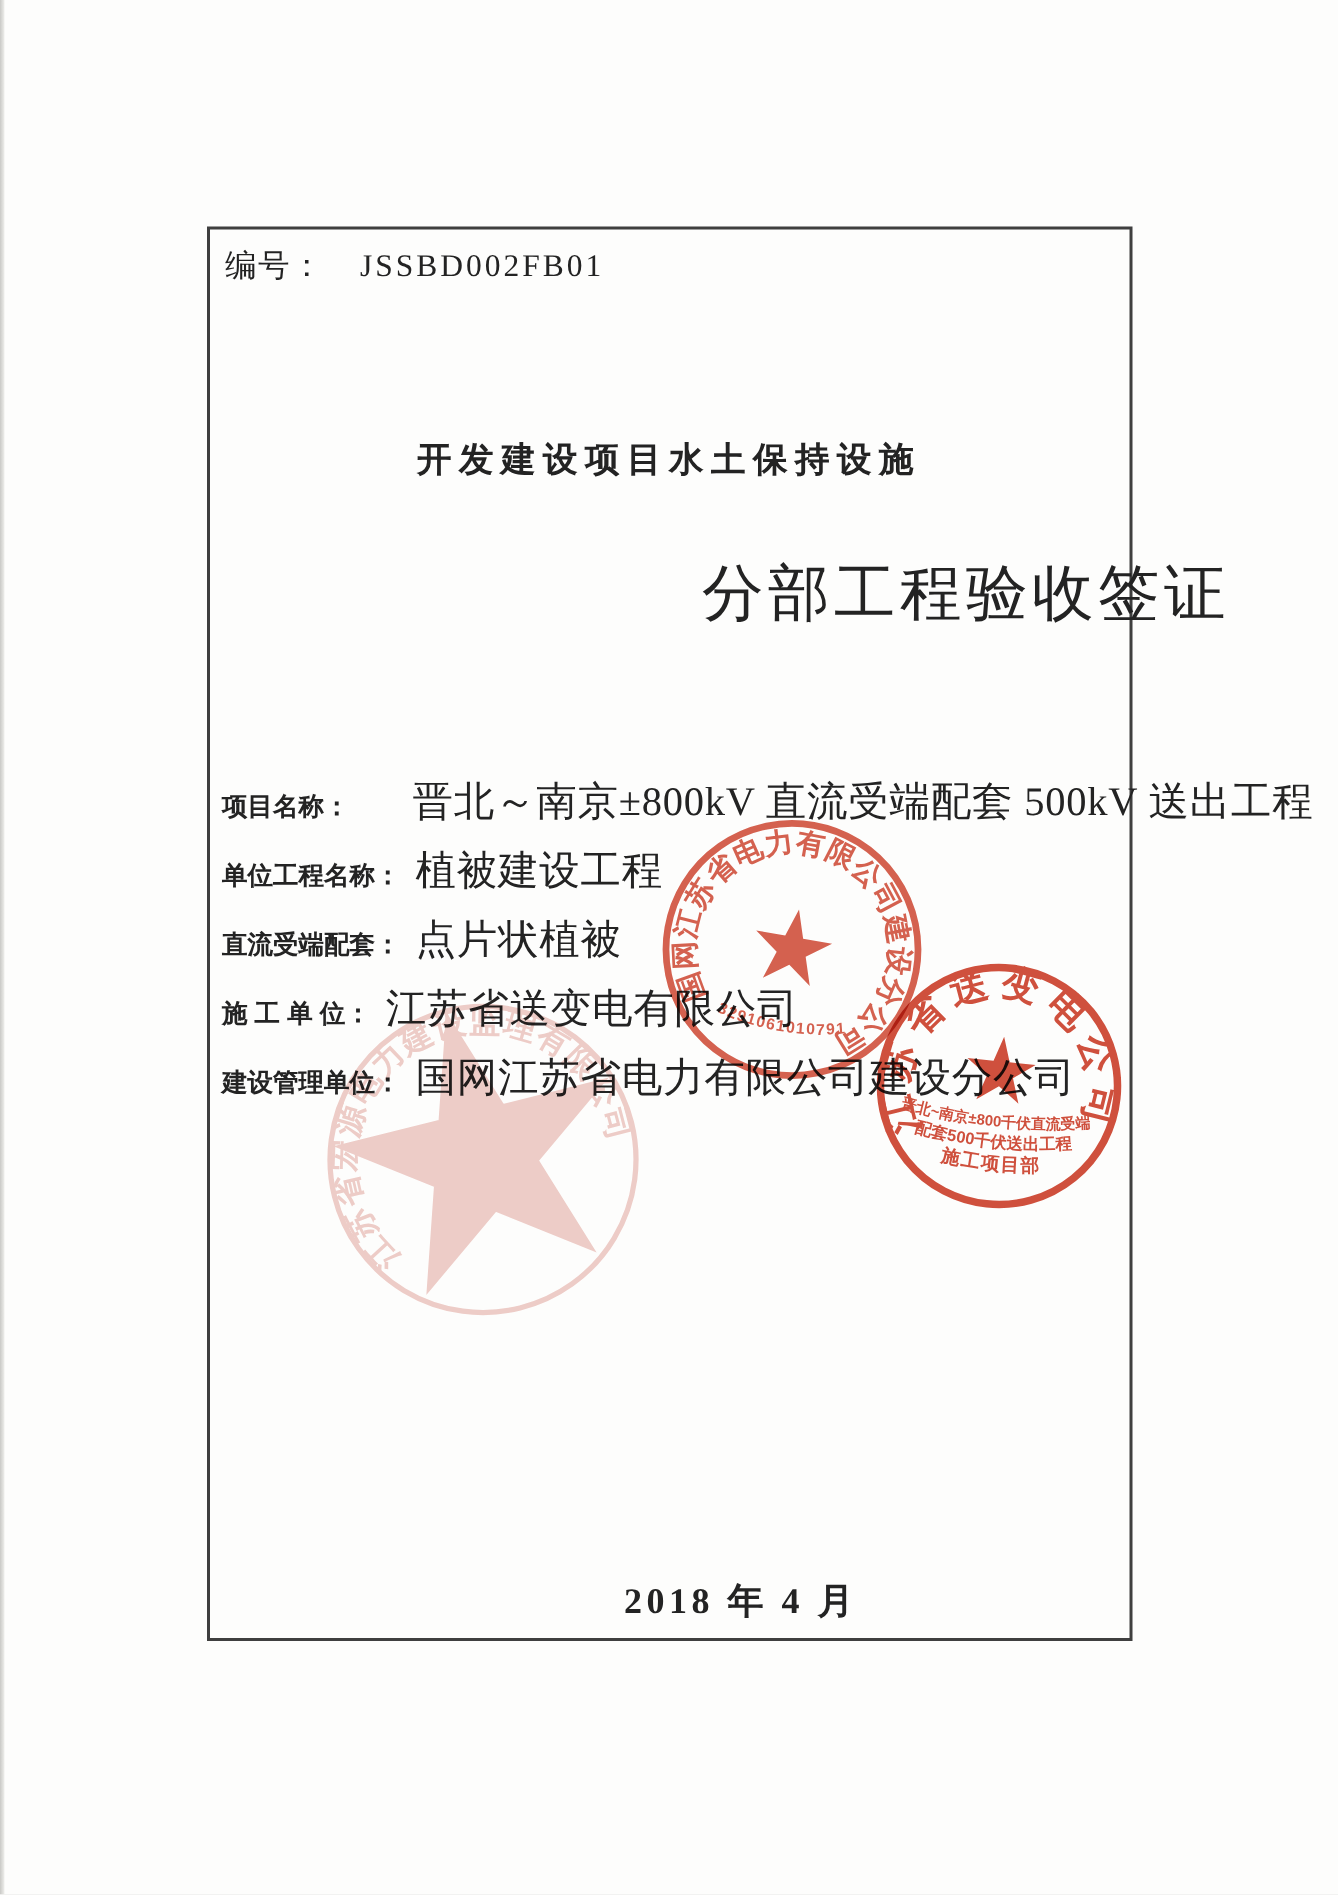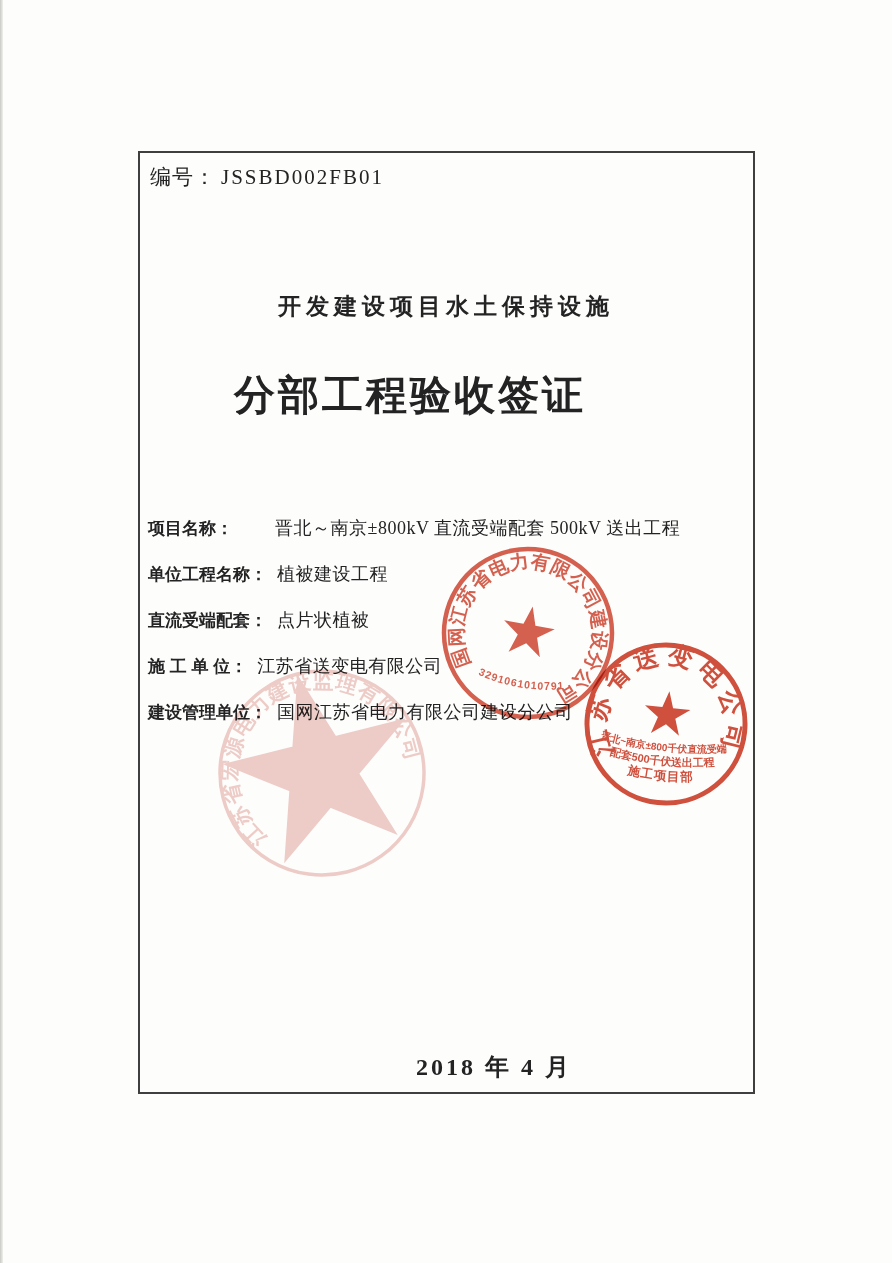--- a/index.html
+++ b/index.html
@@ -6,32 +6,32 @@
   .sheet{
     position:relative;width:892px;height:1263px;margin:0 auto;
     background:#fdfdfc;overflow:hidden;
     font-family:"Liberation Serif","DejaVu Serif",serif;color:#232323;
   }
   .scan-edge{position:absolute;left:0;top:0;width:3px;height:100%;
     background:linear-gradient(90deg,#c9c9c6,#efefec);}
   .frame{position:absolute;left:138px;top:151px;width:613px;height:939px;
     border:2px solid #3f3f3f;}
   .doc-number{position:absolute;left:150px;top:163px;font-size:21px;letter-spacing:1px;}
-  .doc-number .num{margin-left:5px;letter-spacing:2px;}
+  .doc-number .num{margin-left:24px;letter-spacing:2px;}
   .title1{position:absolute;left:0;top:291px;width:892px;text-align:center;
     font-size:23px;font-weight:bold;letter-spacing:5px;
     font-family:"Liberation Serif","DejaVu Serif",serif;}
-  .title2{position:absolute;left:0;top:368px;width:820px;text-align:center;
-    font-size:41px;font-weight:bold;letter-spacing:3px;}
+  .title2{position:absolute;left:0;top:368px;width:820px;text-align:right;
+    font-size:41px;font-weight:normal;letter-spacing:3px;}
   .fields{position:absolute;left:148px;top:516px;width:560px;}
   .frow{height:25px;margin-bottom:21px;white-space:nowrap;}
   .flabel{font-family:"Liberation Sans","DejaVu Sans",sans-serif;
     font-weight:bold;font-size:17px;margin-right:10px;}
   .frow.wide-gap .flabel{margin-right:42px;}
-  .fvalue{font-size:18px;letter-spacing:0.5px;}
+  .fvalue{font-size:27px;letter-spacing:0.5px;}
   .doc-date{position:absolute;left:0;top:1051px;width:892px;text-align:center;
     font-size:24px;font-weight:bold;letter-spacing:3px;padding-left:48px;}
   .stamp{position:absolute;mix-blend-mode:multiply;pointer-events:none;}
   .stamp svg{display:block;}
   .stamp-a{left:428px;top:533px;opacity:0.85;transform:rotate(10deg);}
   .stamp-b{left:571px;top:629px;opacity:0.9;transform:rotate(6deg);}
   .stamp-c{left:207px;top:658px;opacity:0.42;transform:rotate(-14deg);}
   .ring-text-a{font-size:19px;font-weight:bold;letter-spacing:0.5px;}
   .ring-text-b{font-size:25px;font-weight:bold;letter-spacing:6px;}
   .ring-text-c{font-size:21px;font-weight:bold;letter-spacing:1px;}

